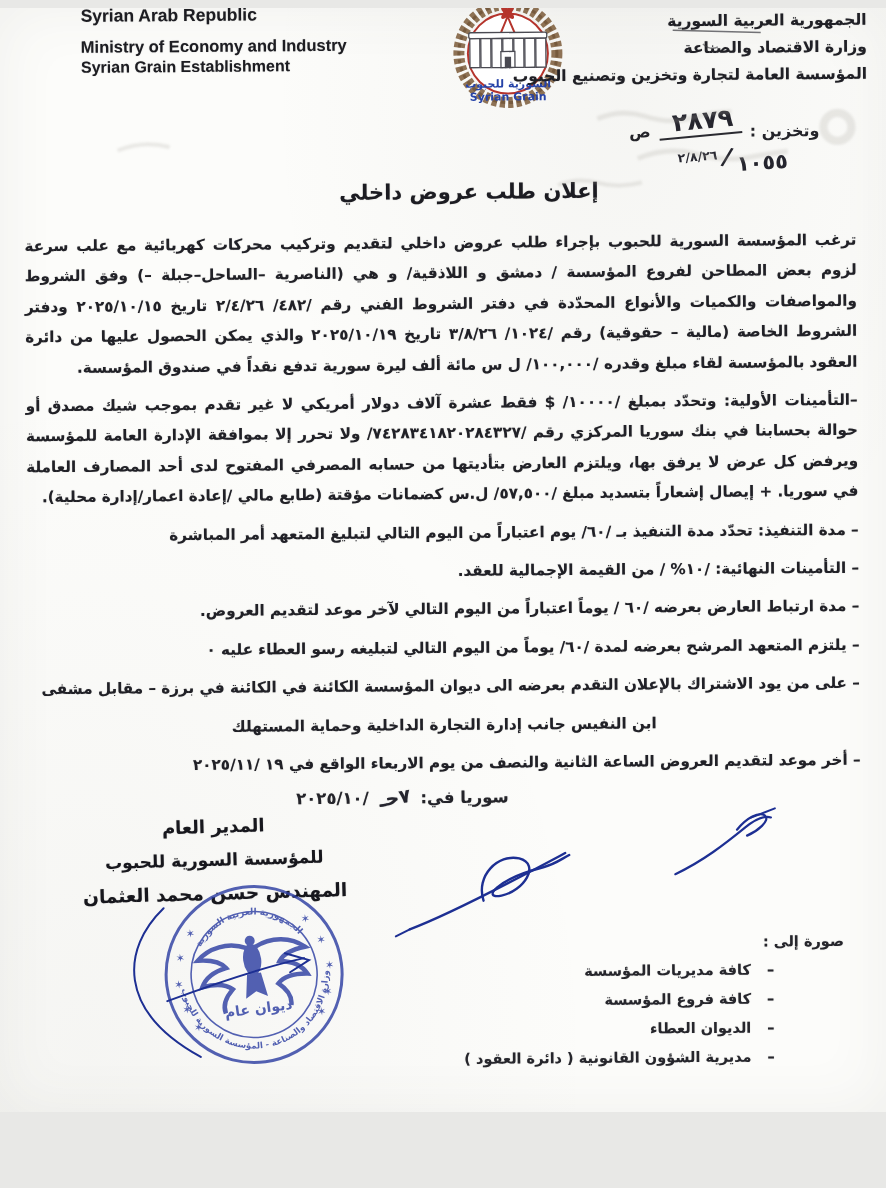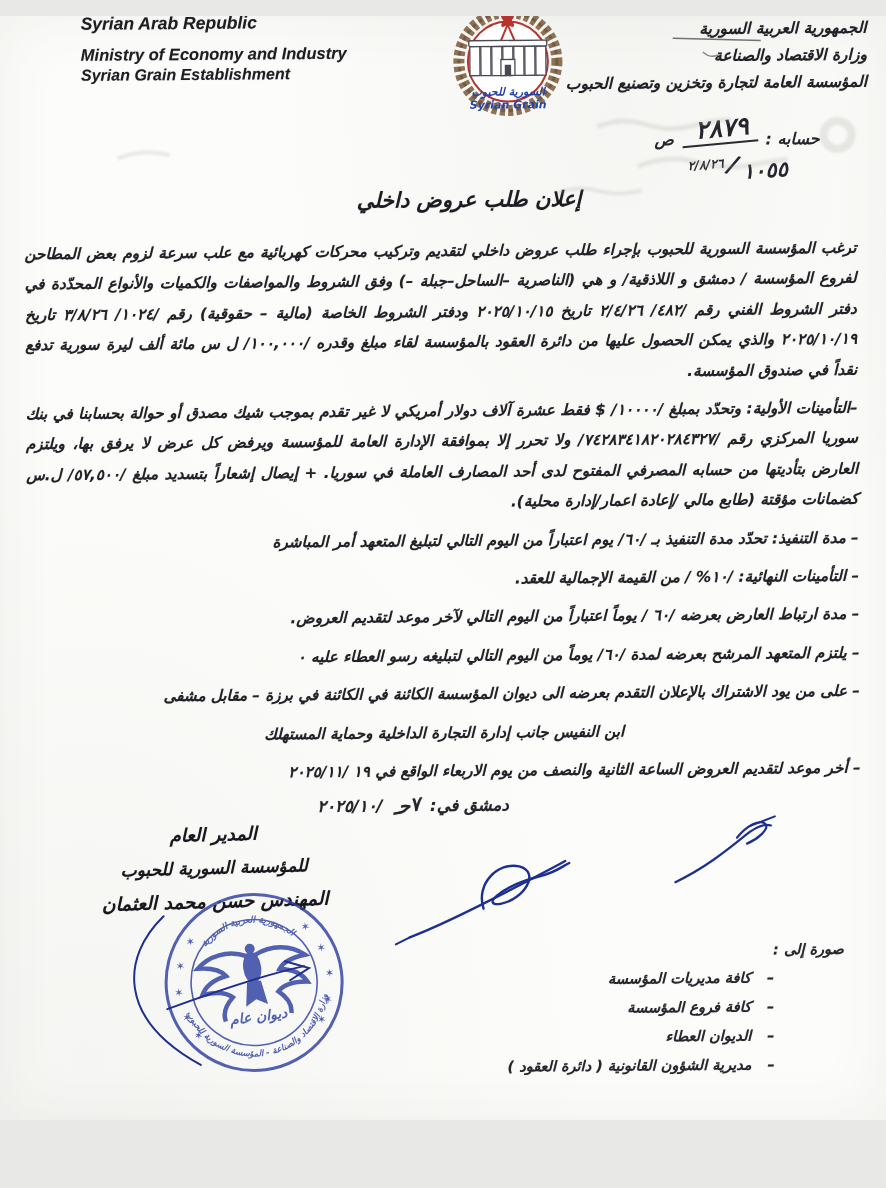--- a/index.html
+++ b/index.html
@@ -1,26 +1,25 @@
 <!DOCTYPE html>
 <html lang="ar"><head>
 <meta charset="utf-8">
 <style>
   html,body{margin:0;padding:0;background:#e8e8e6;}
   .page{
-    position:relative;width:886px;height:1104px;margin:16px auto;
+    position:relative;width:886px;height:1104px;margin:8px auto;
     background:
       radial-gradient(ellipse at 70% 8%, rgba(120,120,110,.05), transparent 40%),
       radial-gradient(ellipse at 10% 95%, rgba(120,120,110,.05), transparent 45%),
       #fcfcfa;
     overflow:hidden;
     font-family:"DejaVu Sans", sans-serif;
     color:#24242a;
     box-shadow:inset 0 0 60px rgba(90,85,75,.07);
-    font-style:italic;
   }
   .tilt{position:absolute;inset:0;transform:rotate(-0.45deg);transform-origin:50% 40%;}
   .abs{position:absolute;}
   .fuzz{text-shadow:0 0 1px rgba(40,40,40,.35);}
 
   
   .header-en{left:84px;top:-5px;font-family:"Liberation Sans","DejaVu Sans",sans-serif;font-weight:bold;color:#1d1d22;}
   .en-l1{font-size:17.5px;margin-bottom:11px;}
   .en-l2{font-size:16.5px;margin-bottom:2px;}
   .en-l3{font-size:16px;}
@@ -102,21 +101,21 @@
     <text x="95" y="101" text-anchor="middle" font-size="11" font-weight="bold" fill="#2643a8">Syrian Grain</text>
   </svg>
 
   <div class="abs header-ar fuzz">
     <div>الجمهورية العربية السورية</div>
     <div>وزارة الاقتصاد والصناعة</div>
     <div>المؤسسة العامة لتجارة وتخزين وتصنيع الحبوب</div>
   </div>
 
   <div class="abs ref-row">
-    <span>حسابه :</span>
+    <span>وتخزين :</span>
     <span class="hand ref-num">٢٨٧٩</span>
     <span>ص</span>
   </div>
 
   <div class="abs diary-row hand">
     <span class="diary-date">٢/٨/٢٦</span>
     <span class="diary-slash">/</span>
     <span class="diary-num">١٠٥٥</span>
   </div>
 
@@ -137,21 +136,21 @@
       <p class="para">– يلتزم المتعهد المرشح بعرضه لمدة /٦٠/ يوماً من اليوم التالي لتبليغه رسو العطاء عليه ٠</p>
 
       <p class="para">– على من يود الاشتراك بالإعلان التقدم بعرضه الى ديوان المؤسسة الكائنة في الكائنة في برزة – مقابل مشفى</p>
 
       <p class="para center">ابن النفيس جانب إدارة التجارة الداخلية وحماية المستهلك</p>
 
       <p class="para">– أخر موعد لتقديم العروض الساعة الثانية والنصف من يوم الاربعاء الواقع في ١٩ /٢٠٢٥/١١</p>
     </main>
 
   <div class="abs date-line fuzz">
-    <span>دمشق في:</span>
+    <span>سوريا في:</span>
     <span class="hand dmq-hand">٧حـ</span>
     <span class="dmq-date">٢٠٢٥/١٠/</span>
   </div>
 
   <div class="abs sig-block fuzz">
     <div class="sig-l1">المدير العام</div>
     <div class="sig-l2">للمؤسسة السورية للحبوب</div>
     <div class="sig-l3">المهندس حسن محمد العثمان</div>
   </div>
 

